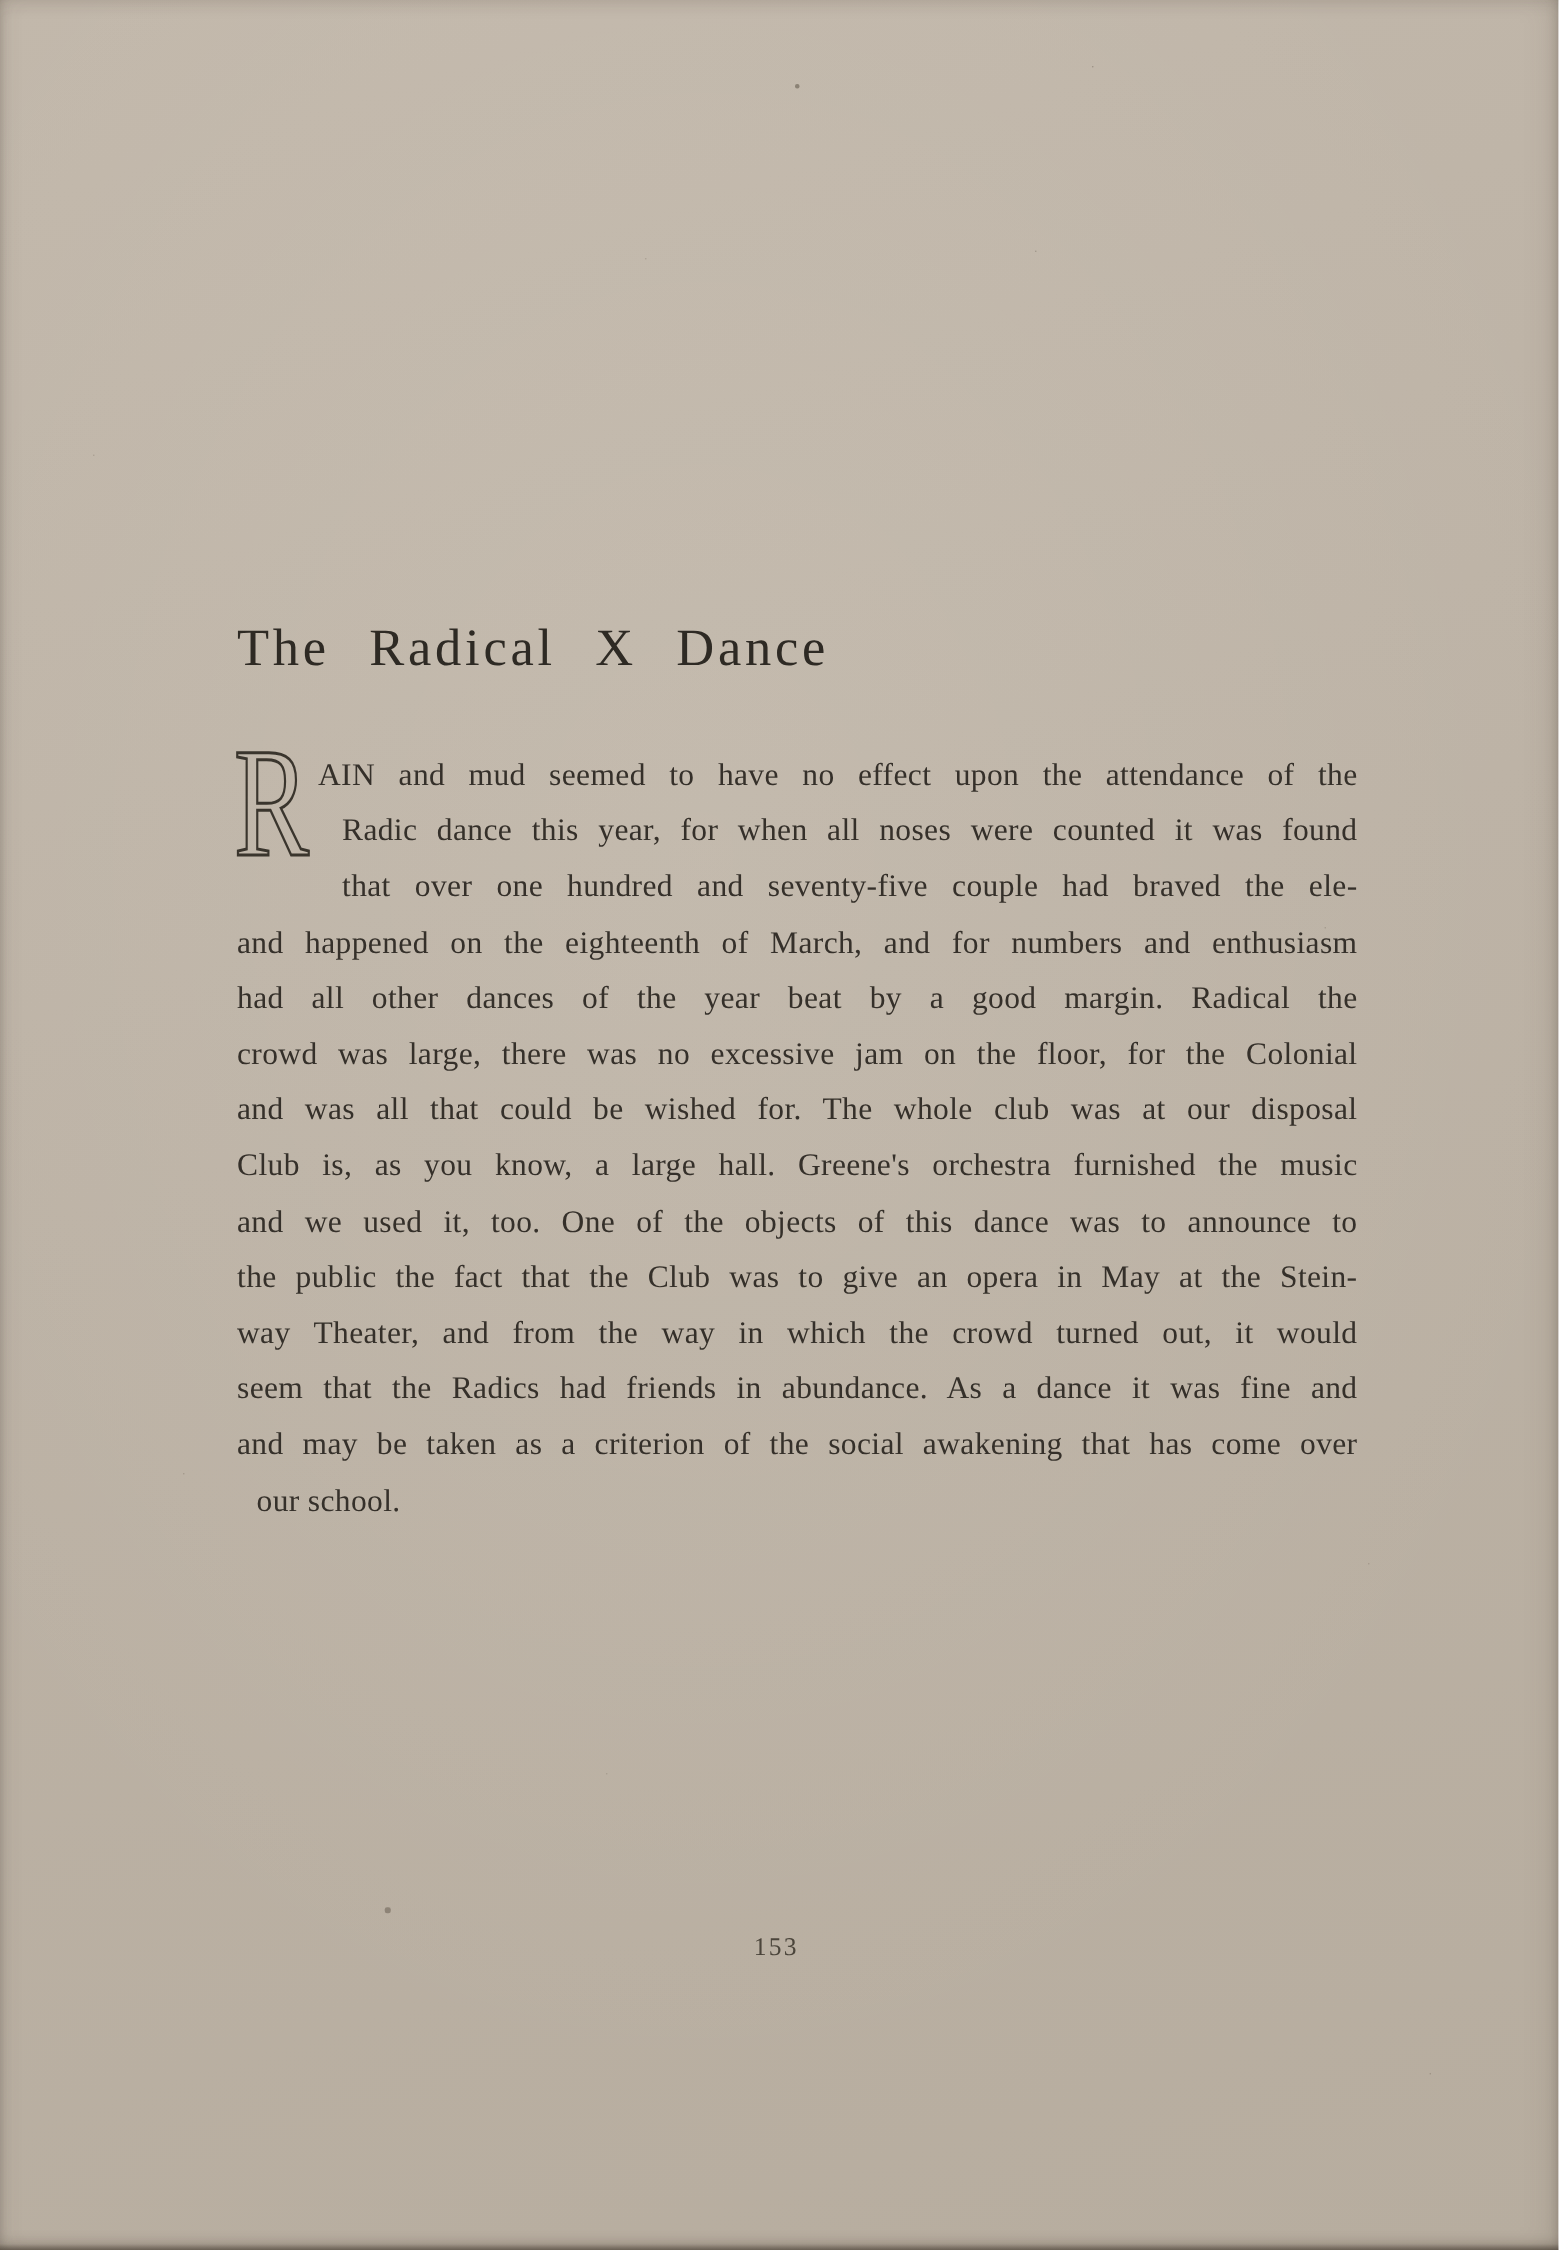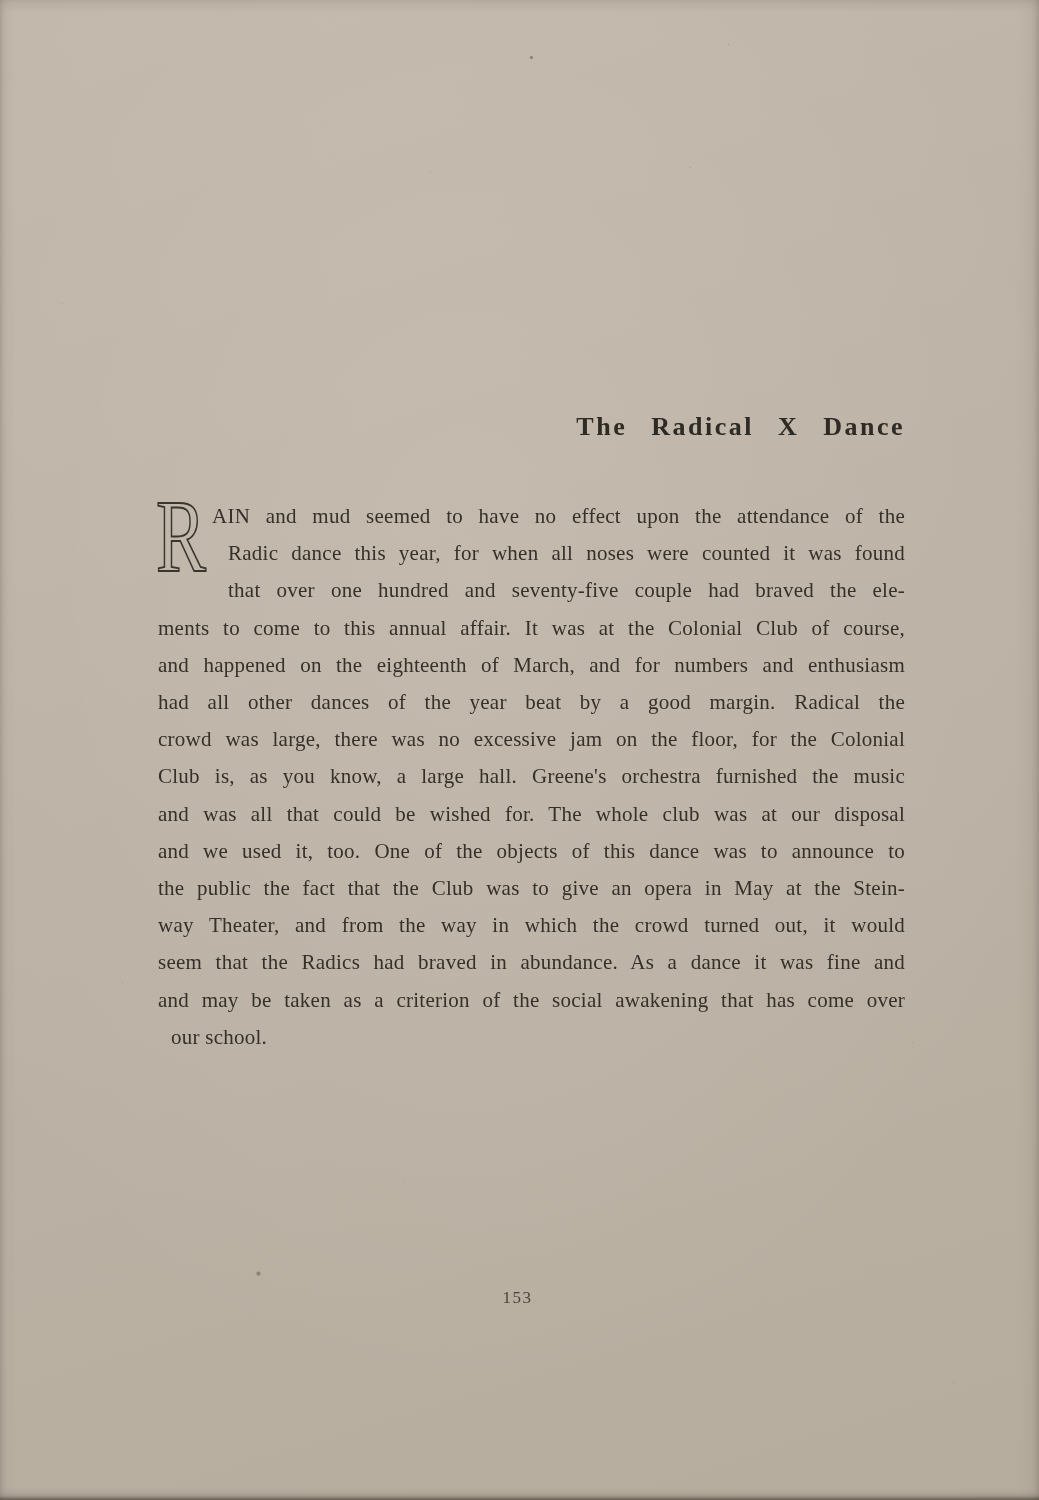--- a/index.html
+++ b/index.html
@@ -43,23 +43,23 @@
       404px 1182px 0 0 rgba(74,64,52,0.20),
       62px 303px 0 0 rgba(74,64,52,0.22),
       912px 1042px 0 0 rgba(74,64,52,0.22),
       430px 172px 0 0 rgba(74,64,52,0.22);
   }
   .title {
     position: absolute;
     left: 158px;
     top: 412px;
     width: 747px;
-    text-align: right;
-    font-size: 26px;
-    font-weight: bold;
+    text-align: left;
+    font-size: 35px;
+    font-weight: normal;
     letter-spacing: 2.5px;
     word-spacing: 15px;
     color: #2e2a24;
   }
   .body-block {
     position: absolute;
     left: 158px;
     top: 498px;
     width: 747px;
     font-size: 21px;
@@ -118,30 +118,29 @@
 <div class="page">
   <div class="speckles"></div>
 
   <div class="title">The Radical X Dance</div>
 
   <div class="body-block">
     <span class="drop-cap">R</span>
     <div class="line indent-a">AIN and mud seemed to have no effect upon the attendance of the</div>
     <div class="line indent-b">Radic dance this year, for when all noses were counted it was found</div>
     <div class="line indent-b">that over one hundred and seventy-five couple had braved the ele-</div>
-    <div class="line">ments to come to this annual affair.  It was at the Colonial Club of course,</div>
     <div class="line">and happened on the eighteenth of March, and for numbers and enthusiasm</div>
     <div class="line">had all other dances of the year beat by a good margin.  Radical the</div>
     <div class="line">crowd was large, there was no excessive jam on the floor, for the Colonial</div>
+    <div class="line">and was all that could be wished for.  The whole club was at our disposal</div>
     <div class="line">Club is, as you know, a large hall.  Greene's orchestra furnished the music</div>
-    <div class="line">and was all that could be wished for.  The whole club was at our disposal</div>
     <div class="line">and we used it, too.  One of the objects of this dance was to announce to</div>
     <div class="line">the public the fact that the Club was to give an opera in May at the Stein-</div>
     <div class="line">way Theater, and from the way in which the crowd turned out, it would</div>
-    <div class="line">seem that the Radics had braved in abundance.  As a dance it was fine and</div>
+    <div class="line">seem that the Radics had friends in abundance.  As a dance it was fine and</div>
     <div class="line">and may be taken as a criterion of the social awakening that has come over</div>
     <div class="line para-end">our school.</div>
   </div>
 
   <div class="page-number">153</div>
 
   <div class="bottom-edge"></div>
 </div>
 
 </body></html>

